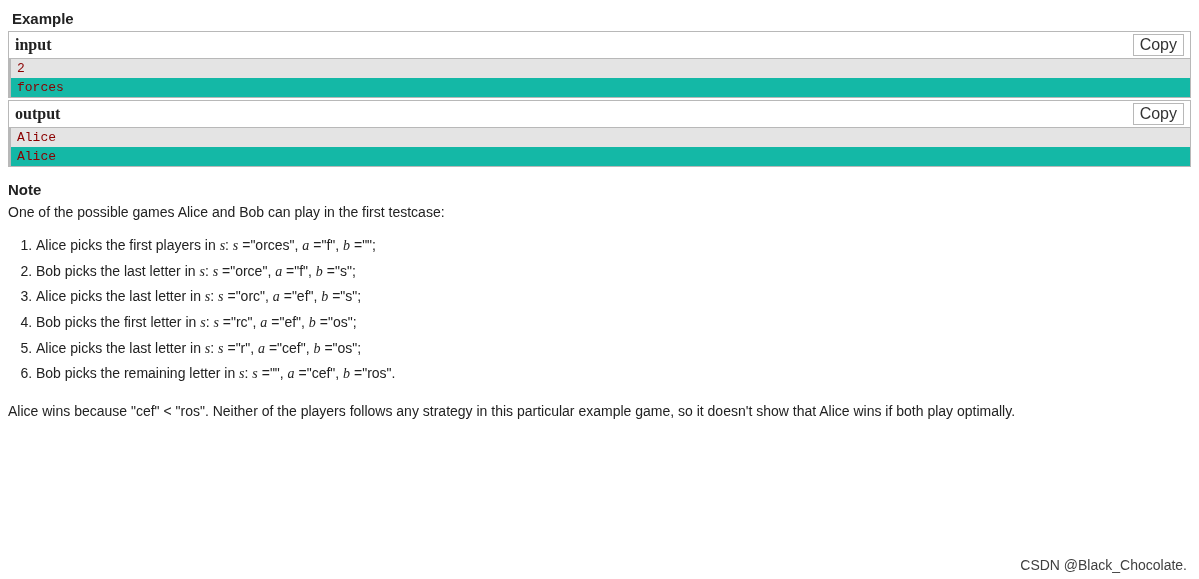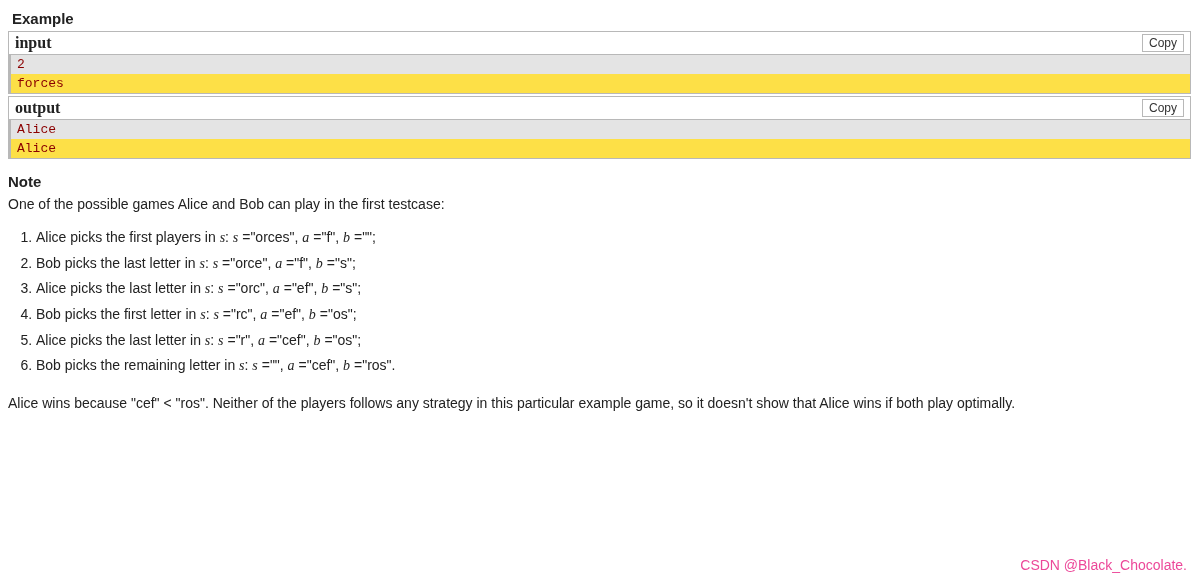--- a/index.html
+++ b/index.html
@@ -1,32 +1,32 @@
 <!DOCTYPE html>
 <html><head>
 <meta charset="utf-8">
 <style>
 * { box-sizing: border-box; margin: 0; padding: 0; }
 body { font-family: Arial, Helvetica, sans-serif; font-size: 14px; color: #222; background: #fff; width: 1199px; padding: 6px 8px; }
 .section-title { font-weight: bold; font-size: 15px; margin: 4px 0 4px 4px; }
 .io-block { border: 1px solid #b8b8b8; margin-bottom: 2px; }
 .io-header { display: flex; align-items: center; justify-content: space-between; border-bottom: 1px solid #b8b8b8; background: #fff; padding: 2px 6px; }
 .io-label { font-family: Liberation Serif, serif; font-weight: bold; font-size: 16px; text-align: right; }
-.copy-btn { font-family: Arial, sans-serif; font-size: 12px; border: 1px solid #b8b8b8; background: #fff; padding: 1px 6px; cursor: pointer; color: #333; }
+.copy-btn { font-family: Arial, sans-serif; font-size: 16px; border: 1px solid #b8b8b8; background: #fff; padding: 1px 6px; cursor: pointer; color: #333; }
 .io-body { background: #efefef; border-left: 2px solid #b8b8b8; }
 .io-line { font-family: "Courier New", Courier, monospace; font-size: 13px; color: #8b0000; padding: 2px 6px; }
 .io-line.odd { background: #e4e4e4; }
-.io-line.even { background: #fde047; }
+.io-line.even { background: #14b8a6; }
 .note-title { font-weight: bold; font-size: 15px; margin: 14px 0 6px 0; }
 .note-intro { font-size: 14px; margin-bottom: 15px; }
 ol.steps { margin: 0 0 16px 28px; padding: 0; }
 ol.steps li { font-size: 14px; margin: 4px 0; line-height: 1.55; }
 .mi { font-style: italic; font-family: Georgia, 'Times New Roman', serif; }
 .note-outro { font-size: 14px; line-height: 1.5; }
-.watermark { position: absolute; right: 12px; bottom: 6px; color: #ec4899; font-size: 14px; pointer-events: none; }
+.watermark { position: absolute; right: 12px; bottom: 6px; color: #404040; font-size: 14px; pointer-events: none; }
 </style>
 </head>
 <body>
 
 <div class="section-title">Example</div>
 
 <div class="io-block">
   <div class="io-header">
     <span class="io-label">input</span>
     <button class="copy-btn">Copy</button>

